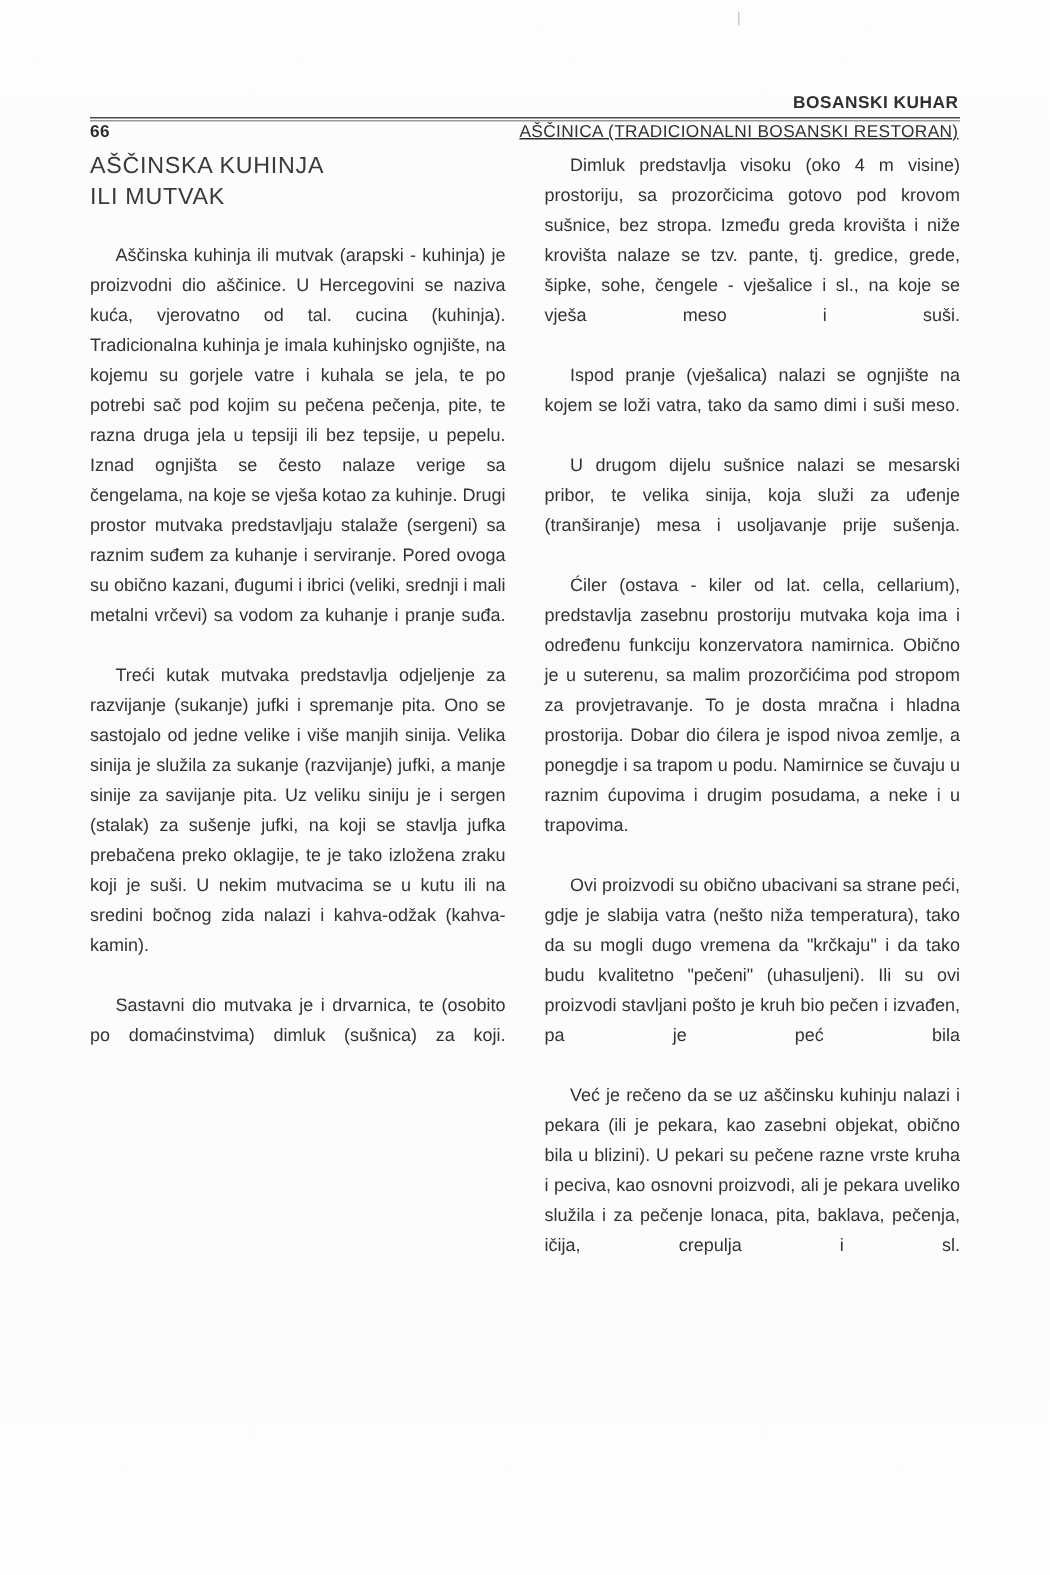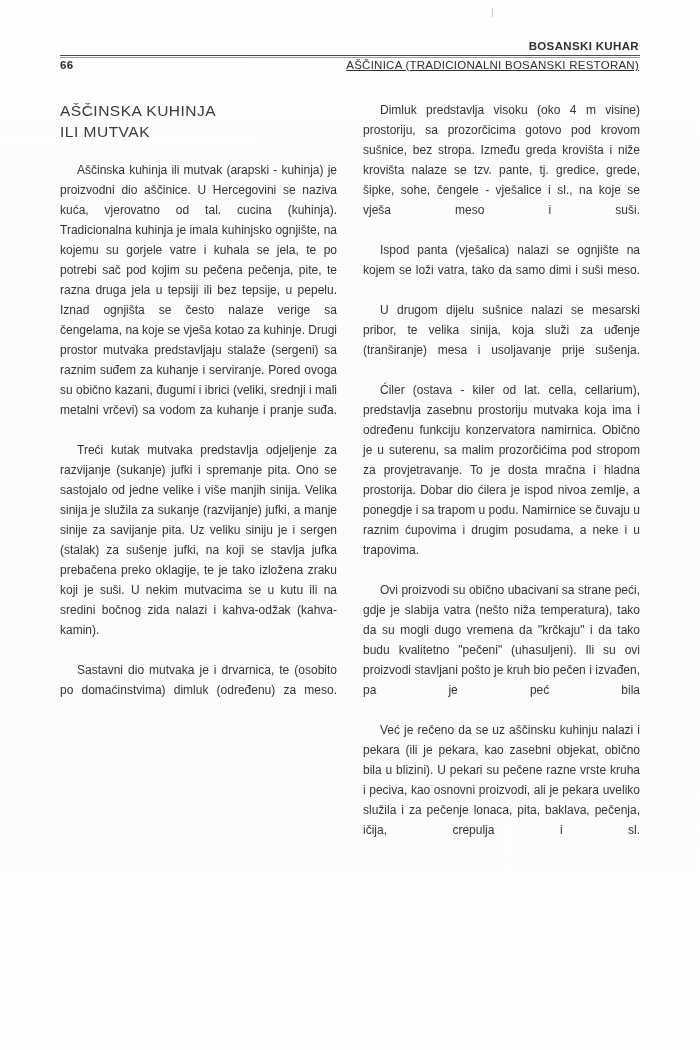--- a/index.html
+++ b/index.html
@@ -29,21 +29,21 @@
     left: 60px;
     top: 0;
     width: 580px;
     height: 1050px;
   }
 
   
   .header-block {
     position: absolute;
     left: 0;
-    top: 40px;
+    top: 63px;
     width: 580px;
   }
   .header-title {
     text-align: right;
     font-size: 11.5px;
     letter-spacing: 0.35px;
     font-weight: 700;
     color: #2f2f2f;
     line-height: 13px;
     padding-right: 1px;
@@ -163,26 +163,26 @@
     <div class="columns">
 
       <div class="col col-left">
         <h1 class="article-title">
           <span class="tline">AŠČINSKA KUHINJA</span>
           <span class="tline">ILI MUTVAK</span>
         </h1>
 
         <p class="body">Aščinska kuhinja ili mutvak (arapski - kuhinja) je proizvodni dio aščinice. U Hercegovini se naziva kuća, vjerovatno od tal. cucina (kuhinja). Tradicionalna kuhinja je imala kuhinjsko ognjište, na kojemu su gorjele vatre i kuhala se jela, te po potrebi sač pod kojim su pečena pečenja, pite, te razna druga jela u tepsiji ili bez tepsije, u pepelu. Iznad ognjišta se često nalaze verige sa čengelama, na koje se vješa kotao za kuhinje. Drugi prostor mutvaka predstavljaju stalaže (sergeni) sa raznim suđem za kuhanje i serviranje. Pored ovoga su obično kazani, đugumi i ibrici (veliki, srednji i mali metalni vrčevi) sa vodom za kuhanje i pranje suđa.</p>
         <p class="body">Treći kutak mutvaka predstavlja odjeljenje za razvijanje (sukanje) jufki i spremanje pita. Ono se sastojalo od jedne velike i više manjih sinija. Velika sinija je služila za sukanje (razvijanje) jufki, a manje sinije za savijanje pita. Uz veliku siniju je i sergen (stalak) za sušenje jufki, na koji se stavlja jufka prebačena preko oklagije, te je tako izložena zraku koji je suši. U nekim mutvacima se u kutu ili na sredini bočnog zida nalazi i kahva-odžak (kahva-kamin).</p>
-        <p class="body">Sastavni dio mutvaka je i drvarnica, te (osobito po domaćinstvima) dimluk (određenu) za meso.</p>
+        <p class="body">Sastavni dio mutvaka je i drvarnica, te (osobito po domaćinstvima) dimluk (sušnica) za koji.</p>
       </div>
 
       <div class="col col-right">
         <p class="body">Dimluk predstavlja visoku (oko 4 m visine) prostoriju, sa prozorčicima gotovo pod krovom sušnice, bez stropa. Između greda krovišta i niže krovišta nalaze se tzv. pante, tj. gredice, grede, šipke, sohe, čengele - vješalice i sl., na koje se vješa meso i suši.</p>
-        <p class="body">Ispod panta (vješalica) nalazi se ognjište na kojem se loži vatra, tako da samo dimi i suši meso.</p>
+        <p class="body">Ispod pranje (vješalica) nalazi se ognjište na kojem se loži vatra, tako da samo dimi i suši meso.</p>
         <p class="body">U drugom dijelu sušnice nalazi se mesarski pribor, te velika sinija, koja služi za uđenje (tranširanje) mesa i usoljavanje prije sušenja.</p>
         <p class="body">Ćiler (ostava - kiler od lat. cella, cellarium), predstavlja zasebnu prostoriju mutvaka koja ima i određenu funkciju konzervatora namirnica. Obično je u suterenu, sa malim prozorčićima pod stropom za provjetravanje. To je dosta mračna i hladna prostorija. Dobar dio ćilera je ispod nivoa zemlje, a ponegdje i sa trapom u podu. Namirnice se čuvaju u raznim ćupovima i drugim posudama, a neke i u trapovima.</p>
         <p class="body">Ovi proizvodi su obično ubacivani sa strane peći, gdje je slabija vatra (nešto niža temperatura), tako da su mogli dugo vremena da "krčkaju" i da tako budu kvalitetno "pečeni" (uhasuljeni). Ili su ovi proizvodi stavljani pošto je kruh bio pečen i izvađen, pa je peć bila</p>
         <p class="body">Već je rečeno da se uz aščinsku kuhinju nalazi i pekara (ili je pekara, kao zasebni objekat, obično bila u blizini). U pekari su pečene razne vrste kruha i peciva, kao osnovni proizvodi, ali je pekara uveliko služila i za pečenje lonaca, pita, baklava, pečenja, ičija, crepulja i sl.</p>
       </div>
 
     </div>
 
     <div class="tick-mark"></div>
   </div>

